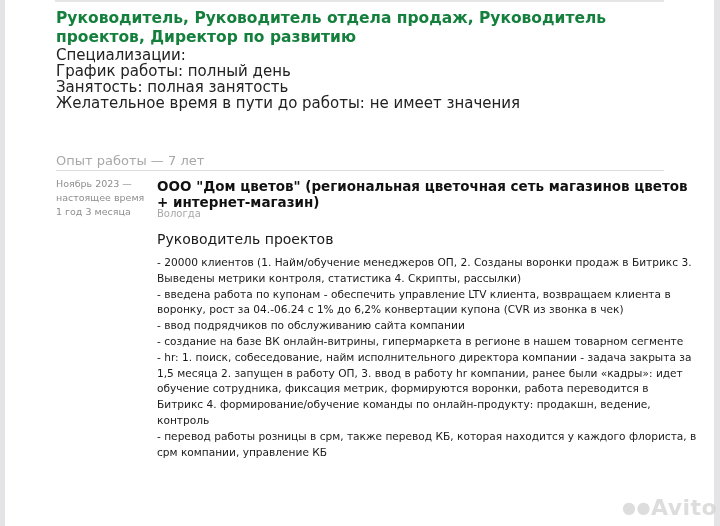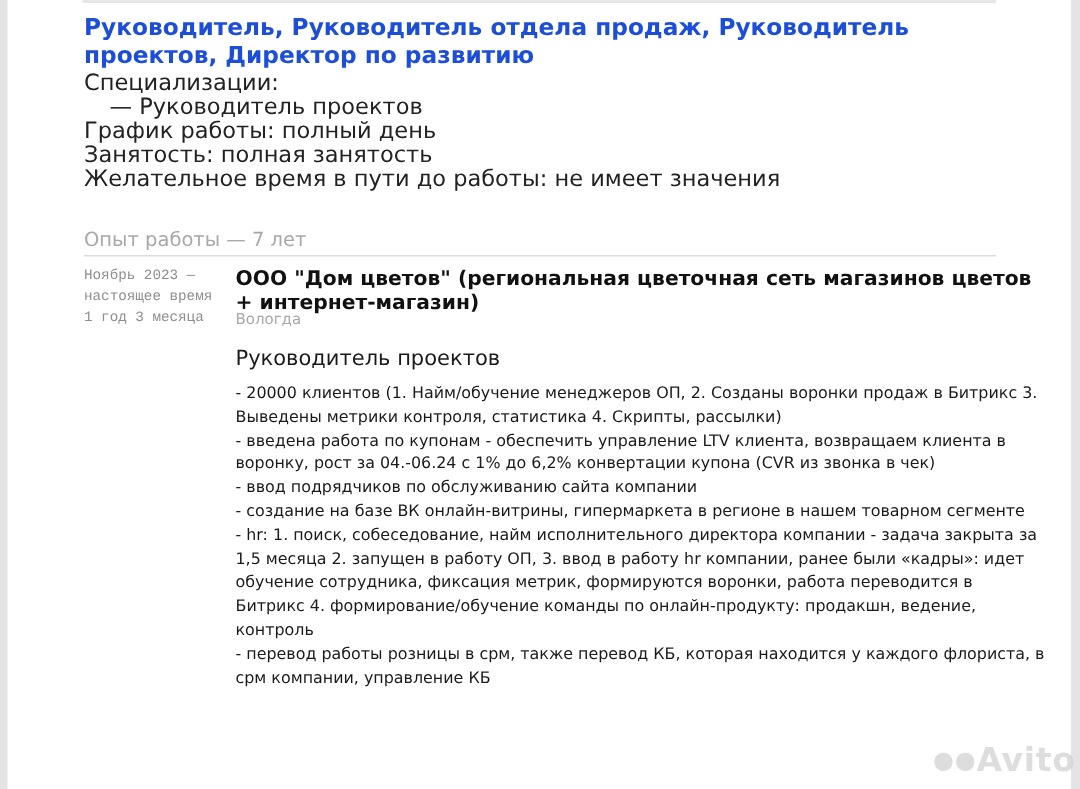--- a/index.html
+++ b/index.html
@@ -8,30 +8,30 @@
     background: #ffffff;
     font-family: "DejaVu Sans", "Liberation Sans", sans-serif;
     color: #1a1a1a;
   }
   .edge-left { position: absolute; left: 0; top: 0; width: 5px; height: 526px; background: #e4e4e6; }
   .edge-right { position: absolute; right: 0; top: 0; width: 6px; height: 526px; background: #e4e4e6; }
   .top-rule { position: absolute; left: 55px; top: 0; width: 609px; height: 2px; background: #e6e6e6; }
 
   .title {
     position: absolute; left: 56px; top: 9px; width: 620px;
-    font-weight: bold; font-size: 15.5px; line-height: 19px; color: #1d4ed8;
+    font-weight: bold; font-size: 15.5px; line-height: 19px; color: #15803d;
   }
   .meta { position: absolute; left: 56px; top: 47px; font-size: 15px; line-height: 16px; color: #222; }
   .meta .indent { padding-left: 17px; }
 
   .exp-header {
     position: absolute; left: 56px; top: 153px; width: 608px;
     font-size: 13px; color: #a8a8a8; border-bottom: 1.5px solid #dcdcdc; padding-bottom: 1px; line-height: 16px;
   }
-  .period { position: absolute; left: 56px; top: 177px; width: 100px; font-size: 9.5px; line-height: 14px; color: #8e8e8e; font-family: Liberation Mono, monospace; }
+  .period { position: absolute; left: 56px; top: 177px; width: 100px; font-size: 9.5px; line-height: 14px; color: #8e8e8e; }
   .company {
     position: absolute; left: 157px; top: 178px; width: 540px;
     font-weight: bold; font-size: 13.5px; line-height: 16px; color: #111;
   }
   .city { position: absolute; left: 157px; top: 208px; font-size: 10px; color: #a8a8a8; }
   .position { position: absolute; left: 157px; top: 231px; font-size: 14px; color: #1a1a1a; }
   .desc {
     position: absolute; left: 157px; top: 255px; width: 540px;
     font-size: 10.6px; line-height: 15.8px; color: #1a1a1a; margin: 0; padding: 0; list-style: none;
   }
@@ -46,21 +46,20 @@
 <body>
 
 <div class="edge-left"></div>
 <div class="edge-right"></div>
 <div class="top-rule"></div>
 
 <div class="title">Руководитель, Руководитель отдела продаж, Руководитель проектов, Директор по развитию</div>
 
 <div class="meta">
   <div>Специализации:</div>
-  <div class="indent">— Руководитель проектов</div>
   <div>График работы: полный день</div>
   <div>Занятость: полная занятость</div>
   <div>Желательное время в пути до работы: не имеет значения</div>
 </div>
 
 <div class="exp-header">Опыт работы — 7 лет</div>
 
 <div class="period">
   <div>Ноябрь 2023 —</div>
   <div>настоящее время</div>

